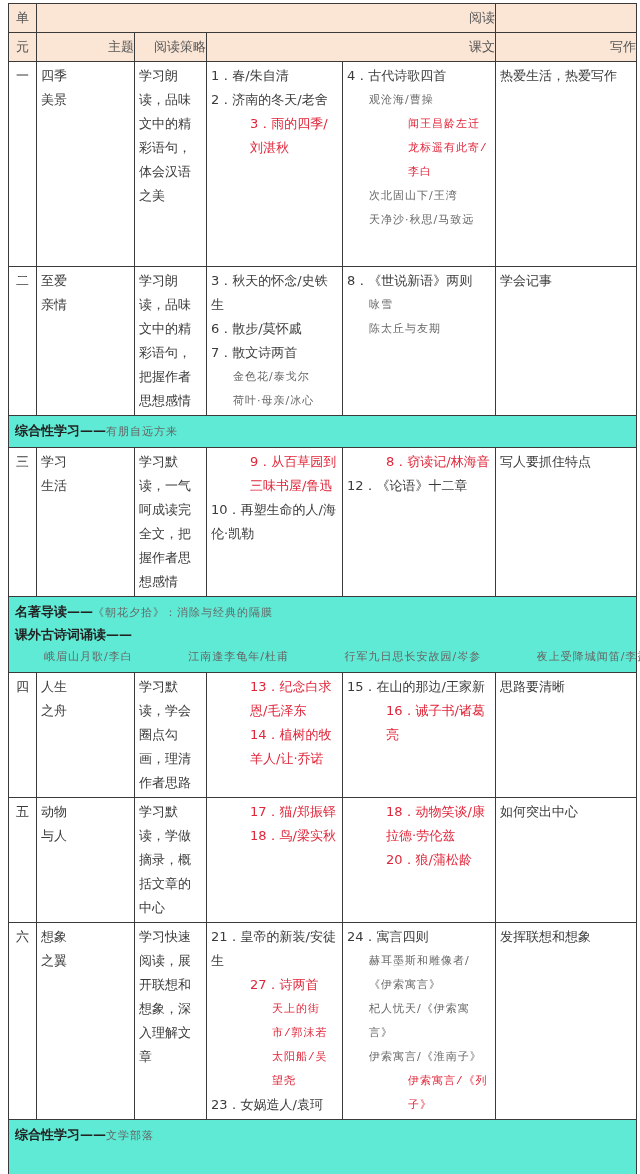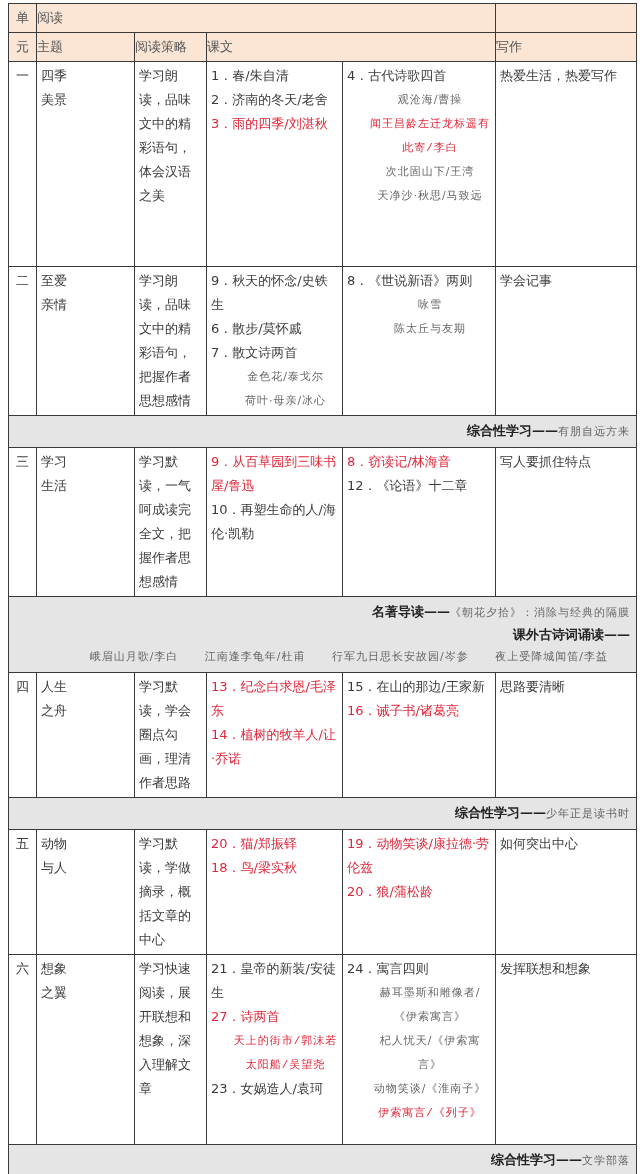--- a/index.html
+++ b/index.html
@@ -1,30 +1,30 @@
 <!DOCTYPE html>
 <html><head>
 <meta charset="utf-8">
 <style>
   html, body { margin: 0; padding: 0; background: #ffffff; }
   body { width: 640px; height: 1174px; overflow: hidden; font-family: "DejaVu Sans", "Liberation Sans", sans-serif; color: #333; }
   .wrap { position: absolute; left: 8px; top: 3px; width: 628px; }
   table { border-collapse: collapse; width: 628px; table-layout: fixed; }
   td { border: 1.5px solid #3a3a3a; vertical-align: top; font-size: 13px; line-height: 24px; padding: 2px 4px 2px 4px; color: #3b3b3b; }
-  .hdr td { background: #fbe6d6; text-align: left; color: #555; font-size: 13px; padding: 2px 0; height: 24px; vertical-align: middle; }
+  .hdr td { background: #fbe6d6; text-align: right; color: #555; font-size: 13px; padding: 2px 0; height: 24px; vertical-align: middle; }
   .hdr td.unit { text-align: center; }
   td.unitcell { text-align: center; padding: 2px 0; }
-  .red { color: #e0263a; }
-  .sub { font-size: 11px; color: #666; padding-left: 22px; letter-spacing: 1px; text-align: center; }
+  .red { color: #e0263a; margin-left: 39px; }
+  .sub { font-size: 11px; color: #666; padding-left: 22px; letter-spacing: 1px; }
   .sub.red { color: #e0263a; font-family: Liberation Mono, monospace; }
-  .band td { background: #e5e5e5; padding: 4px 6px; line-height: 22px; text-align: right; }
+  .band td { background: #5eead4; padding: 4px 6px; line-height: 22px; }
   .band .bold { font-weight: bold; color: #222; font-size: 13px; }
   .band .light { font-size: 11px; color: #666; letter-spacing: 1px; }
   .poems { font-size: 11px; color: #666; letter-spacing: 1px; white-space: nowrap; }
-  .poems span { margin-right: 22px; }
+  .poems span { margin-right: 22px; margin-left: 29px; }
 </style>
 </head>
 <body>
 
 <div class="wrap">
 <table>
   <colgroup>
     <col style="width:28px">
     <col style="width:98px">
     <col style="width:72px">
@@ -71,21 +71,21 @@
   </tr>
 
   <tr style="height:146px">
     <td class="unitcell">二</td>
     <td>
       <div>至爱</div>
       <div>亲情</div>
     </td>
     <td>学习朗读，品味文中的精彩语句，把握作者思想感情</td>
     <td>
-      <div>9．秋天的怀念/史铁生</div>
+      <div>3．秋天的怀念/史铁生</div>
       <div>6．散步/莫怀戚</div>
       <div>7．散文诗两首</div>
       <div class="sub">金色花/泰戈尔</div>
       <div class="sub">荷叶·母亲/冰心</div>
     </td>
     <td>
       <div>8．《世说新语》两则</div>
       <div class="sub">咏雪</div>
       <div class="sub">陈太丘与友期</div>
     </td>
@@ -142,39 +142,34 @@
       <div class="red">13．纪念白求恩/毛泽东</div>
       <div class="red">14．植树的牧羊人/让·乔诺</div>
     </td>
     <td>
       <div>15．在山的那边/王家新</div>
       <div class="red">16．诫子书/诸葛亮</div>
     </td>
     <td>思路要清晰</td>
   </tr>
 
-  <tr class="band">
-    <td colspan="6">
-      <span class="bold">综合性学习——</span><span class="light">少年正是读书时</span>
-    </td>
-  </tr>
 
   <tr style="height:118px">
     <td class="unitcell">五</td>
     <td>
       <div>动物</div>
       <div>与人</div>
     </td>
     <td>学习默读，学做摘录，概括文章的中心</td>
     <td>
-      <div class="red">20．猫/郑振铎</div>
+      <div class="red">17．猫/郑振铎</div>
       <div class="red">18．鸟/梁实秋</div>
     </td>
     <td>
-      <div class="red">19．动物笑谈/康拉德·劳伦兹</div>
+      <div class="red">18．动物笑谈/康拉德·劳伦兹</div>
       <div class="red">20．狼/蒲松龄</div>
     </td>
     <td>如何突出中心</td>
   </tr>
 
   <tr style="height:190px">
     <td class="unitcell">六</td>
     <td>
       <div>想象</div>
       <div>之翼</div>
@@ -184,21 +179,21 @@
       <div>21．皇帝的新装/安徒生</div>
       <div class="red">27．诗两首</div>
       <div class="sub red">天上的街市/郭沫若</div>
       <div class="sub red">太阳船/吴望尧</div>
       <div>23．女娲造人/袁珂</div>
     </td>
     <td>
       <div>24．寓言四则</div>
       <div class="sub">赫耳墨斯和雕像者/《伊索寓言》</div>
       <div class="sub">杞人忧天/《伊索寓言》</div>
-      <div class="sub">动物笑谈/《淮南子》</div>
+      <div class="sub">伊索寓言/《淮南子》</div>
       <div class="sub red">伊索寓言/《列子》</div>
     </td>
     <td>发挥联想和想象</td>
   </tr>
 
   <tr class="band" style="height:124px">
     <td colspan="6">
       <div>
         <span class="bold">综合性学习——</span><span class="light">文学部落</span>
       </div>

